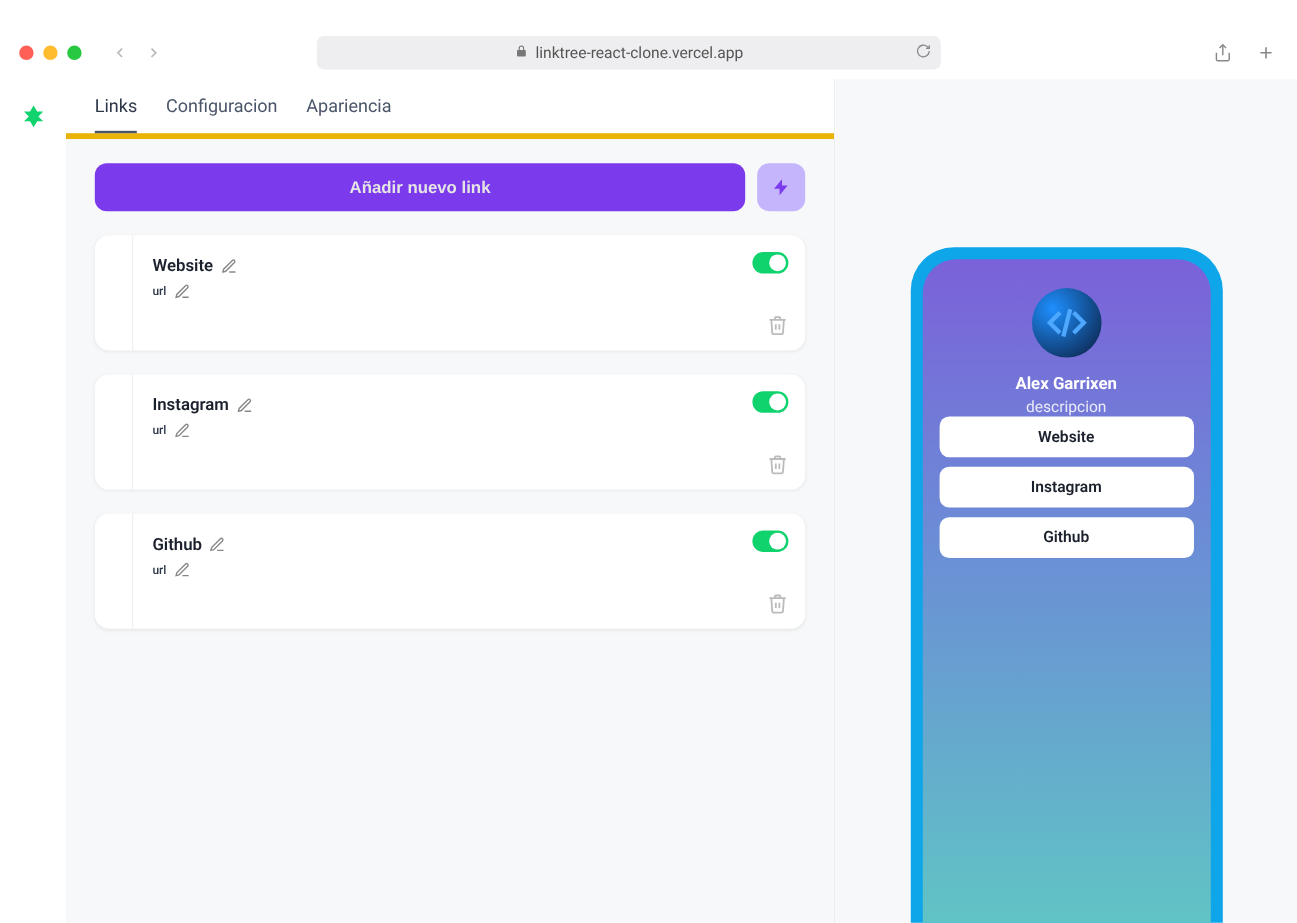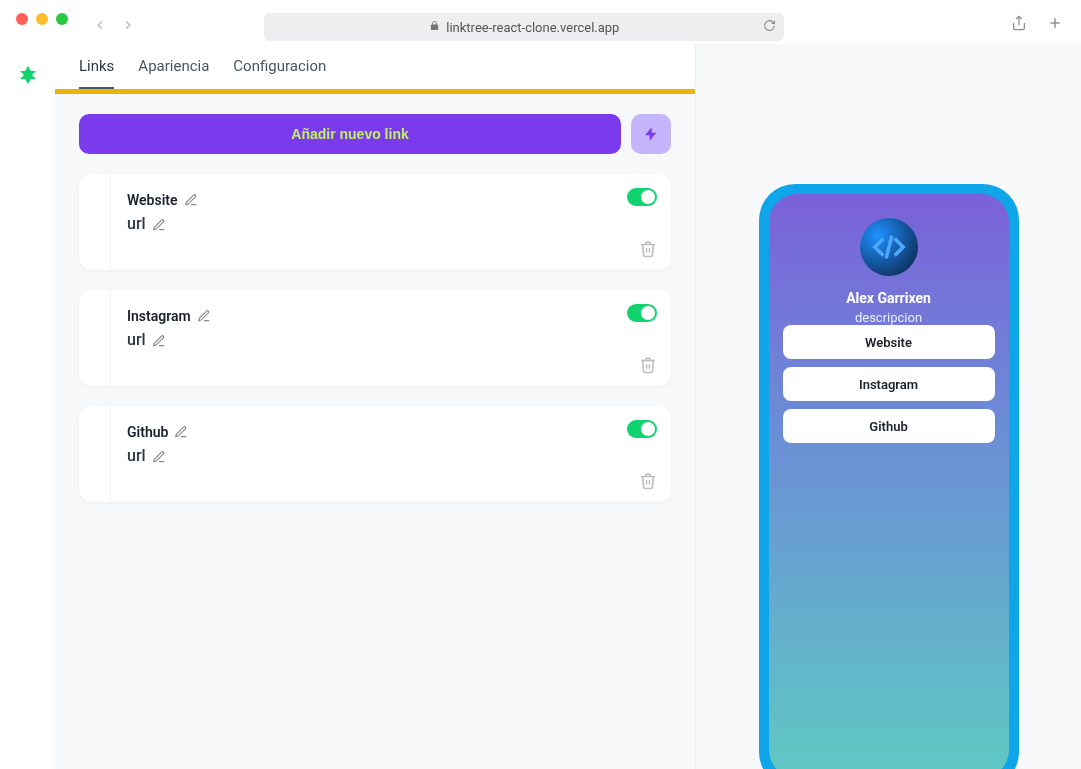--- a/index.html
+++ b/index.html
@@ -1,19 +1,19 @@
 <!DOCTYPE html>
 <html><head>
 <meta charset="utf-8">
 <style>
 * { margin: 0; padding: 0; box-sizing: border-box; }
 body { font-family: -apple-system, BlinkMacSystemFont, "Segoe UI", Roboto, sans-serif; background: #fff; width: 1081px; height: 769px; overflow: hidden; }
 
 
-.browser-chrome { height: 44px; display: flex; align-items: flex-start; padding: 13px 16px; gap: 8px; background: #fff; }
+.browser-chrome { height: 44px; display: flex; align-items: center; padding: 0 16px; gap: 8px; background: #fff; margin-top: 22px; }
 .traffic-lights { display: flex; gap: 8px; margin-right: 12px; }
 .traffic-light { width: 12px; height: 12px; border-radius: 50%; }
 .tl-red { background: #ff5f57; }
 .tl-yellow { background: #febc2e; }
 .tl-green { background: #28c840; }
 .nav-arrows { display: flex; gap: 4px; margin-right: 8px; }
 .nav-arrow { width: 24px; height: 24px; display: flex; align-items: center; justify-content: center; color: #bbb; cursor: pointer; }
 .url-bar { flex: 0 0 auto; margin: 0 auto; width: 520px; height: 28px; background: #eeeef0; border-radius: 6px; display: flex; align-items: center; justify-content: center; gap: 6px; font-size: 13px; color: #555; position: relative; }
 .url-bar .lock { font-size: 11px; color: #777; }
 .url-bar .refresh { position: absolute; right: 8px; color: #888; }
@@ -25,28 +25,28 @@
 .left-rail { width: 55px; display: flex; justify-content: center; padding-top: 20px; }
 .logo { width: 24px; height: 24px; }
 
 .main-col { flex: 1; border-right: 1px solid #eee; background: #fff; display:flex; flex-direction:column; min-width:0; }
 .tabs { display: flex; gap: 24px; padding: 0 24px; border-bottom: 5px solid #eab308; height: 50px; align-items: center; }
 .tab { font-size: 15px; color: #4a5568; cursor: pointer; height: 100%; display: flex; align-items: center; border-bottom: 2px solid transparent; }
 .tab.active { border-bottom-color: #4a5568; color: #2d3748; }
 
 .content { padding: 20px 24px; background: #f7f8fa; flex:1; overflow:auto; }
 .top-row { display: flex; gap: 10px; margin-bottom: 20px; }
-.add-btn { flex: 1; background: #7c3aed; color: #bef264; border: none; border-radius: 10px; height: 40px; font-weight: 600; font-size: 14px; cursor: pointer; }
+.add-btn { flex: 1; background: #7c3aed; color: #e5e5e5; border: none; border-radius: 10px; height: 40px; font-weight: 600; font-size: 14px; cursor: pointer; }
 .bolt-btn { width: 40px; height: 40px; border-radius: 10px; background: #c4b5fd; color: #7c3aed; border: none; display:flex; align-items:center; justify-content:center; cursor:pointer; }
 
 .link-card { background: #fff; border-radius: 12px; box-shadow: 0 1px 3px rgba(0,0,0,0.06); margin-bottom: 20px; display: flex; min-height: 96px; overflow:hidden; }
 .drag-handle { width: 32px; border-right: 1px solid #f0f0f0; cursor: grab; }
 .card-body { flex: 1; padding: 18px 16px 14px; position: relative; }
 .card-field { display: flex; align-items: center; gap: 6px; font-size: 14px; font-weight: 600; color: #1a202c; margin-bottom: 6px; }
-.card-field.sub { font-weight: 500; font-size: 16px; color: #2d3748; }
+.card-field.sub { font-weight: 500; font-size: 10px; color: #2d3748; }
 .edit-icon { width: 14px; height: 14px; color: #888; cursor:pointer; }
 .toggle { position: absolute; top: 14px; right: 14px; width: 30px; height: 18px; background: #10d36e; border-radius: 9px; cursor:pointer; }
 .toggle::after { content:''; position:absolute; right:2px; top:2px; width:14px; height:14px; background:#fff; border-radius:50%; }
 .trash { position: absolute; bottom: 12px; right: 14px; width: 18px; height: 18px; color: #bbb; cursor:pointer; }
 
 
 .preview-col { width: 385px; background: #f7f8fa; display: flex; align-items: flex-start; justify-content: center; padding-top: 140px; }
 .phone { width: 260px; height: 604px; background: #0ea5e9; border-radius: 36px; padding: 10px; text-align: center; }
 .phone-screen { width: 100%; height: 100%; border-radius: 28px; background: linear-gradient(180deg, #7b61d9 0%, #6b8dd6 40%, #5fc9c3 100%); display:flex; flex-direction:column; align-items:center; padding: 24px 14px; }
 .avatar { width: 58px; height: 58px; border-radius: 50%; background: radial-gradient(circle at 30% 30%, #1e90ff, #0a1a3a); display:flex; align-items:center; justify-content:center; margin-bottom: 14px; }
@@ -115,24 +115,24 @@
         </svg>
     </div>
   </div>
 
   <div class="main-col">
     <div class="tabs">
       <div class="tab active">
           <span>Links</span>
         </div>
       <div class="tab">
+          <span>Configuracion</span>
+        </div>
+      <div class="tab">
           <span>Apariencia</span>
-        </div>
-      <div class="tab">
-          <span>Configuracion</span>
         </div>
     </div>
 
     <div class="content">
       <div class="top-row">
         <button class="add-btn">Añadir nuevo link</button>
         <button class="bolt-btn">
           <svg width="16" height="16" viewBox="0 0 24 24" fill="currentColor">
               <path d="M13 2L3 14h7v8l10-12h-7z"></path>
             </svg>

